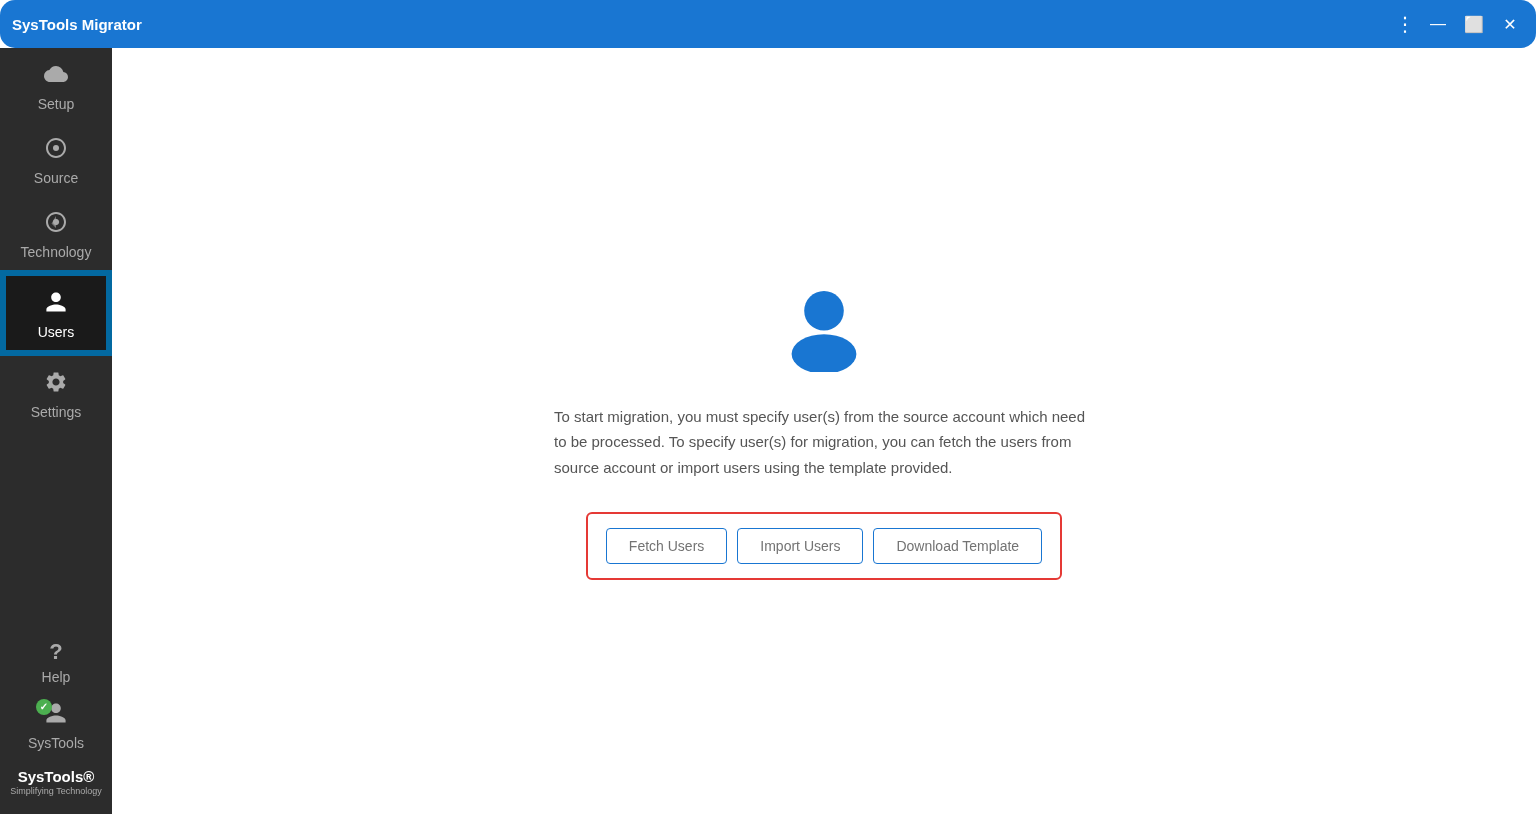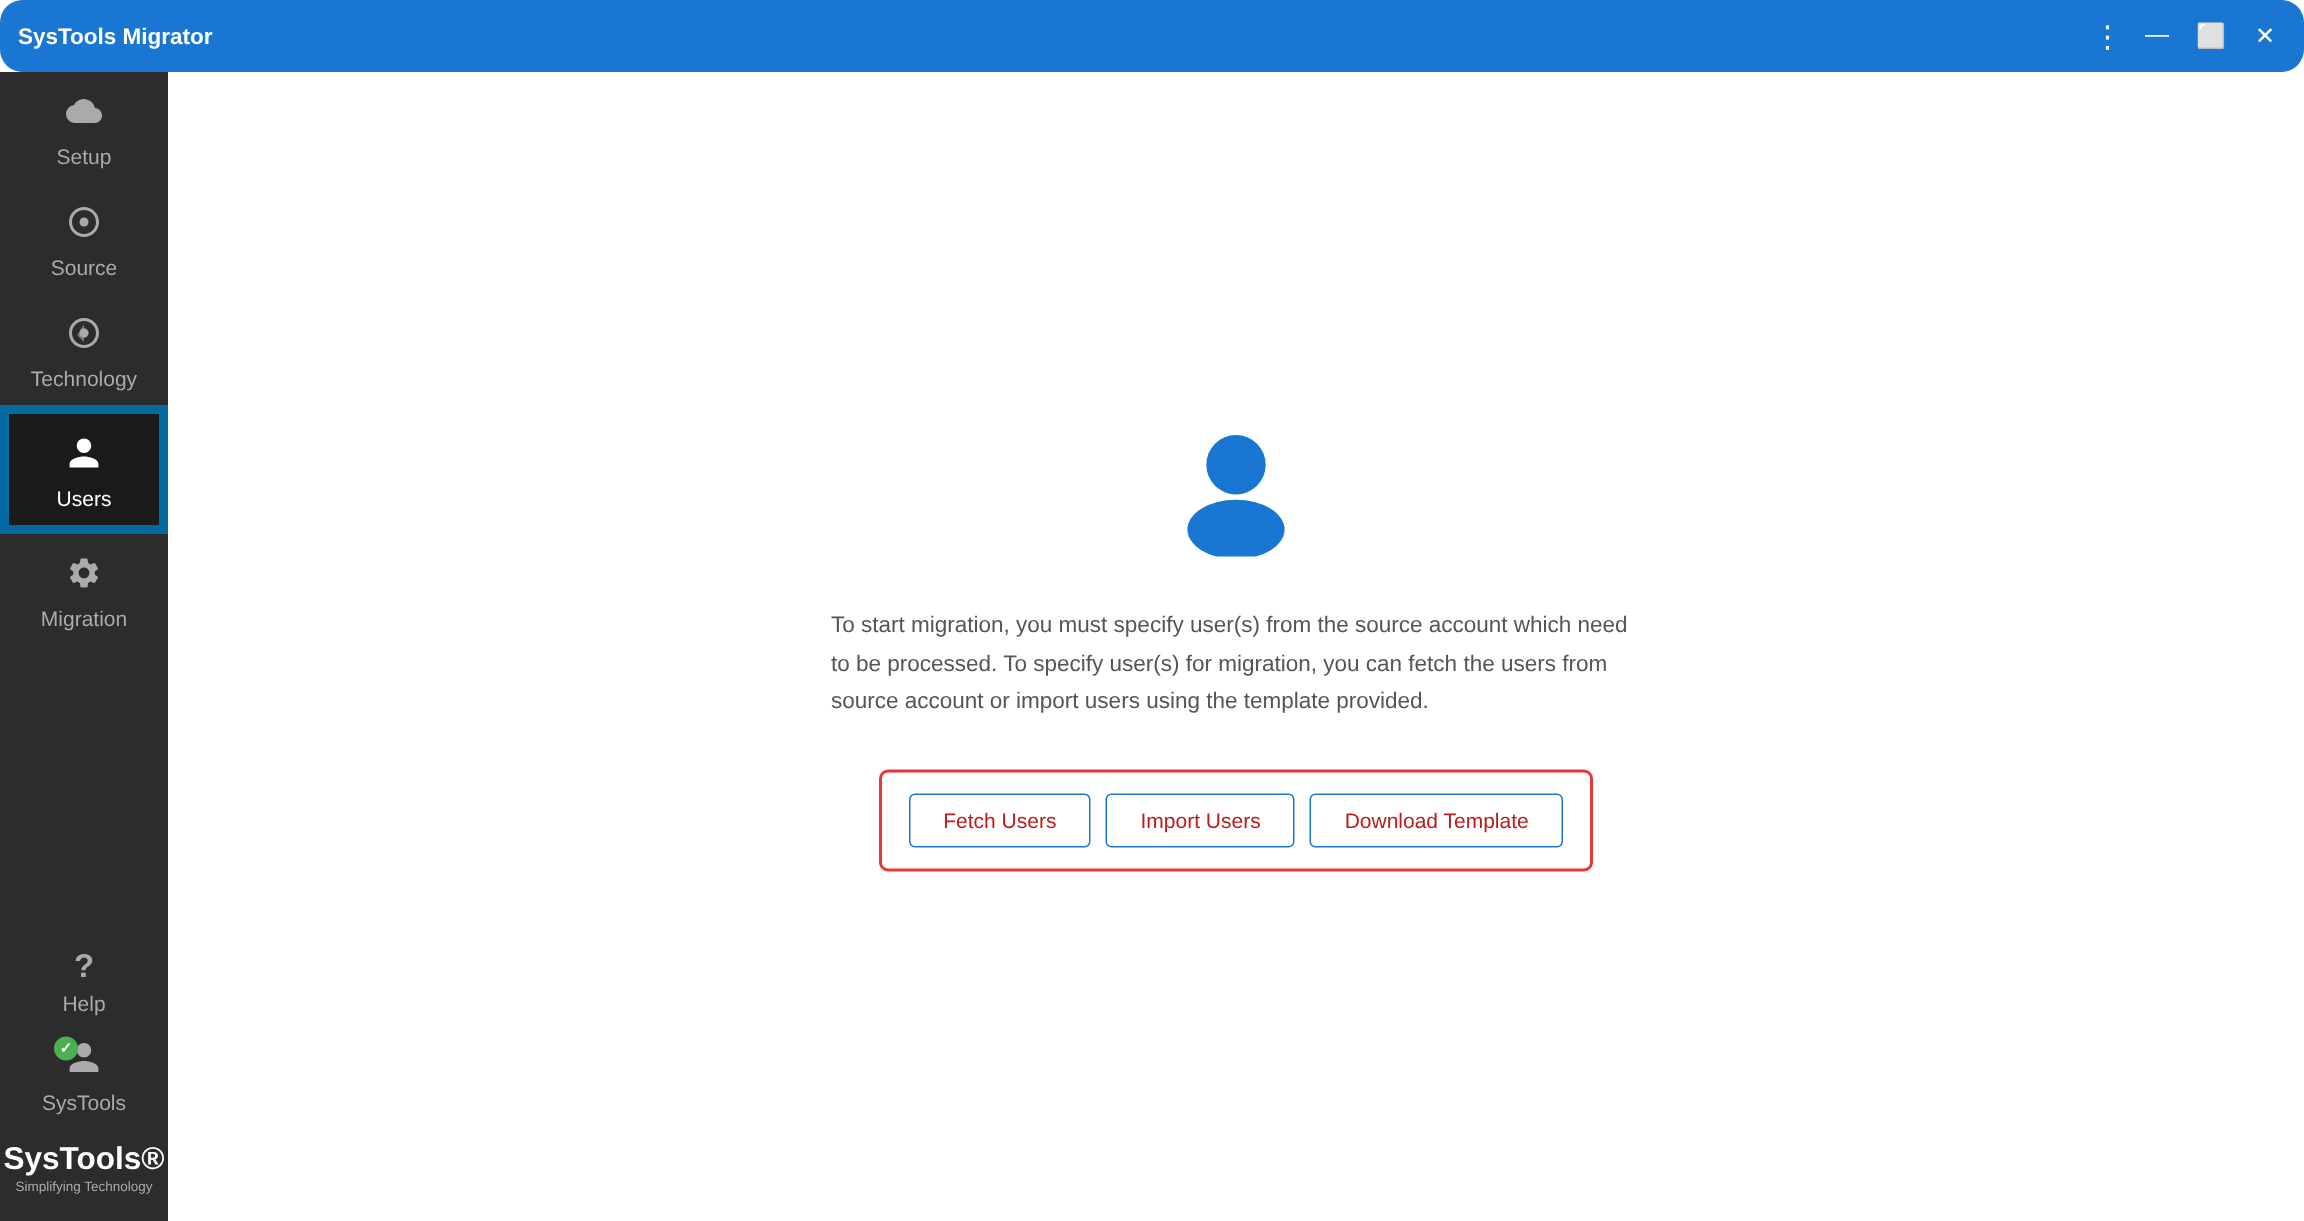--- a/index.html
+++ b/index.html
@@ -105,21 +105,21 @@
     }
 
     .systools-logo {
       color: #fff;
       font-size: 12px;
       padding: 10px 8px 6px;
       text-align: center;
       line-height: 1.3;
     }
     .systools-logo .logo-main {
-      font-size: 21px;
+      font-size: 15px;
       font-weight: bold;
       color: #fff;
     }
     .systools-logo .logo-sub {
       font-size: 9px;
       color: #aaa;
     }
 
     
     .main-content {
@@ -155,21 +155,21 @@
       padding: 14px 18px;
       display: flex;
       gap: 10px;
       align-items: center;
     }
 
     .action-btn {
       padding: 9px 22px;
       border: 1.5px solid #1976D2;
       background: #fff;
-      color: #b91c1c;
+      color: #737373;
       font-size: 14px;
       border-radius: 4px;
       cursor: pointer;
       font-weight: 500;
       transition: background 0.15s;
     }
 
     
     .activate-badge {
       width: 18px;
@@ -242,21 +242,21 @@
       <span class="sidebar-item-label">Users</span>
     </div>
 
 
     <div class="sidebar-item">
       <div class="sidebar-item-icon">
         <svg width="24" height="24" viewBox="0 0 24 24" fill="#aaa">
           <path d="M19.14 12.94c.04-.3.06-.61.06-.94s-.02-.64-.07-.94l2.03-1.58c.18-.14.23-.41.12-.61l-1.92-3.32c-.12-.22-.37-.29-.59-.22l-2.39.96c-.5-.38-1.03-.7-1.62-.94l-.36-2.54c-.04-.24-.24-.41-.48-.41h-3.84c-.24 0-.43.17-.47.41l-.36 2.54c-.59.24-1.13.57-1.62.94l-2.39-.96c-.22-.08-.47 0-.59.22L2.74 8.87c-.12.21-.08.47.12.61l2.03 1.58c-.05.3-.09.63-.09.94s.02.64.07.94l-2.03 1.58c-.18.14-.23.41-.12.61l1.92 3.32c.12.22.37.29.59.22l2.39-.96c.5.38 1.03.7 1.62.94l.36 2.54c.05.24.24.41.48.41h3.84c.24 0 .44-.17.47-.41l.36-2.54c.59-.24 1.13-.56 1.62-.94l2.39.96c.22.08.47 0 .59-.22l1.92-3.32c.12-.22.07-.47-.12-.61l-2.01-1.58zM12 15.6c-1.98 0-3.6-1.62-3.6-3.6s1.62-3.6 3.6-3.6 3.6 1.62 3.6 3.6-1.62 3.6-3.6 3.6z"></path>
         </svg>
       </div>
-      <span class="sidebar-item-label">Migration</span>
+      <span class="sidebar-item-label">Settings</span>
     </div>
 
     <div class="sidebar-bottom">
 
       <div class="sidebar-bottom-item">
         <div class="sidebar-item-icon" style="color:#aaa;font-size:22px;font-weight:bold;">?</div>
         <span class="sidebar-item-label">Help</span>
       </div>
 
       <div class="sidebar-bottom-item" style="position:relative;">

